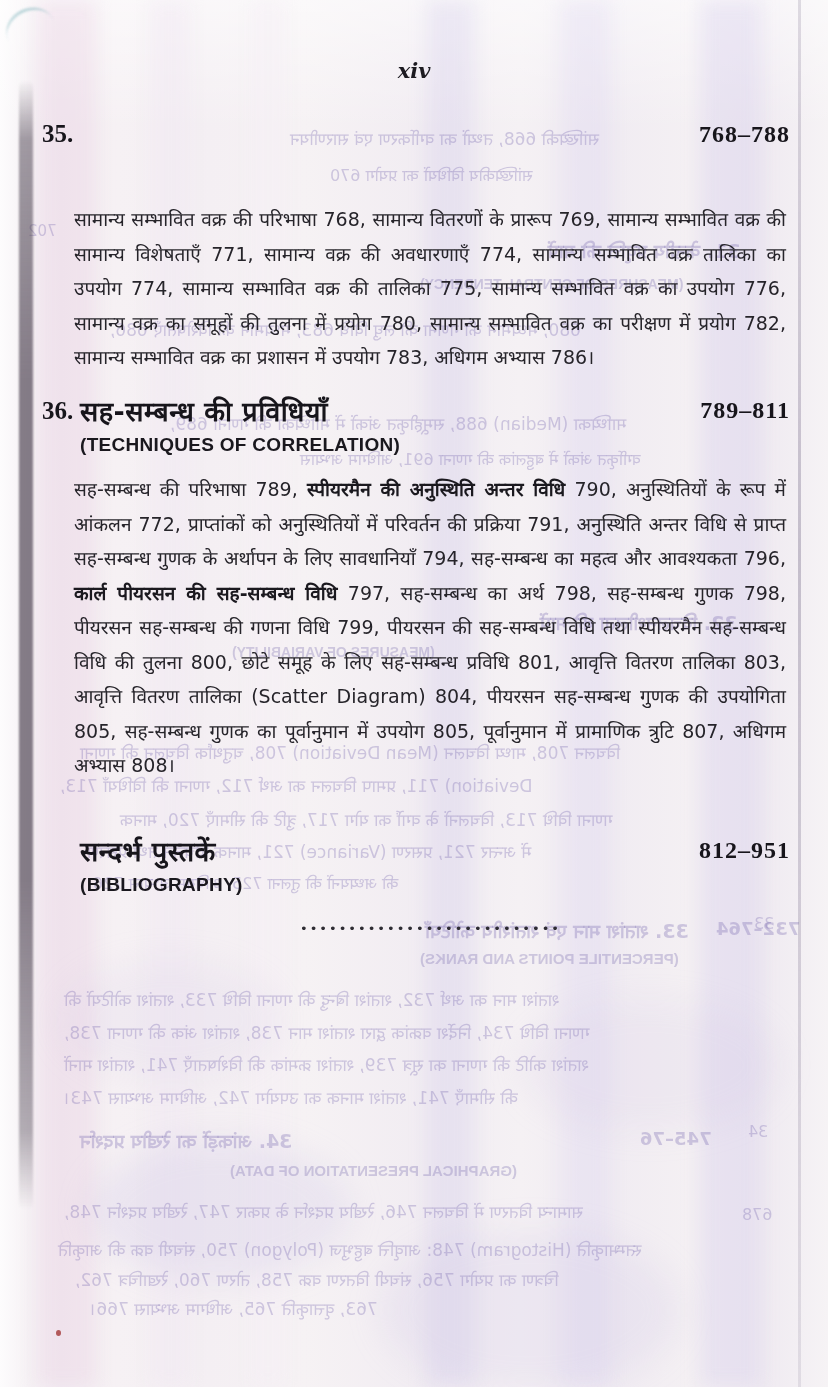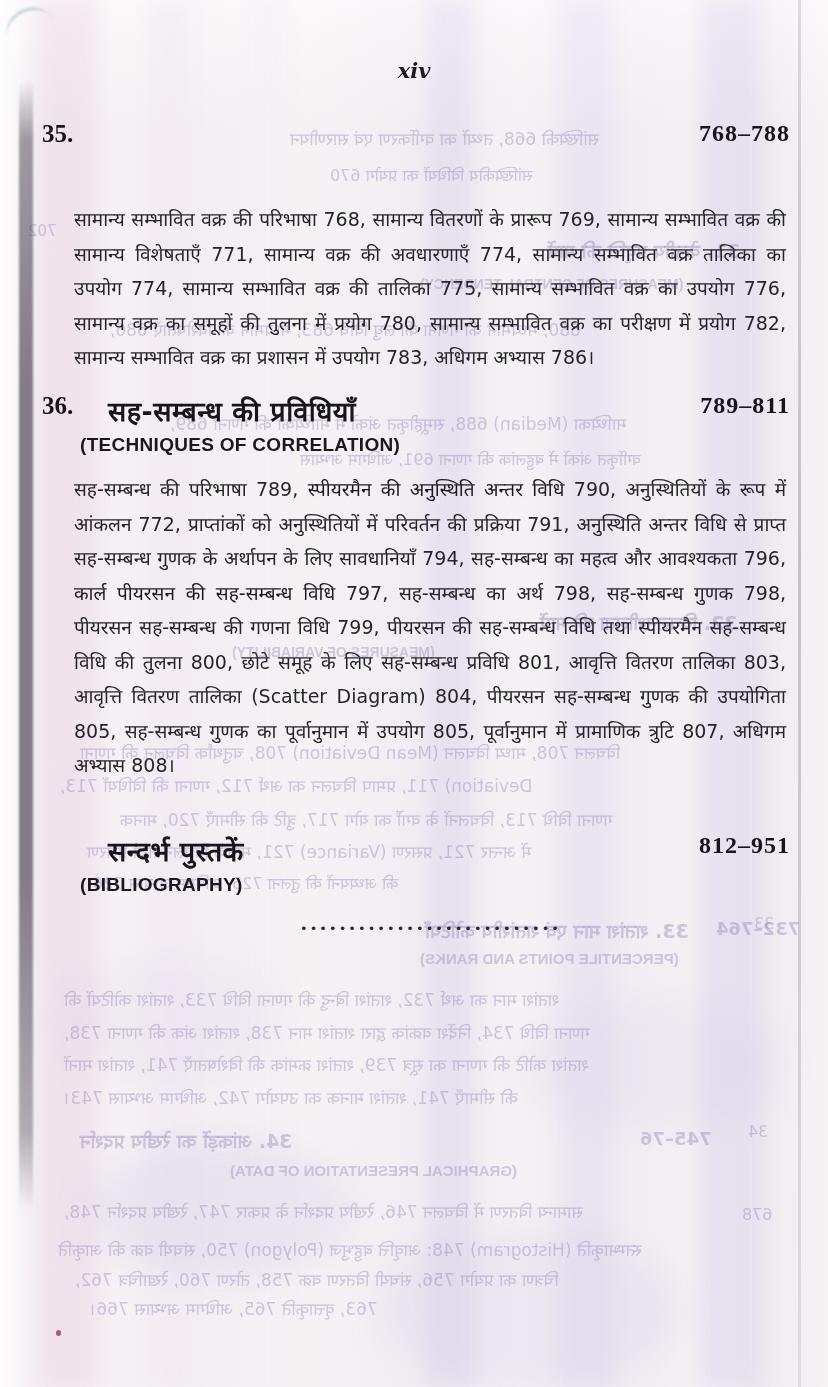--- a/index.html
+++ b/index.html
@@ -33,30 +33,30 @@
     background:linear-gradient(180deg,rgba(140,130,155,.25),rgba(140,130,155,.45) 40%,rgba(140,130,155,.18));
     filter:blur(.5px);}
   .corner-mark{position:absolute;left:6px;top:8px;width:50px;height:42px;
     border-top:3px solid rgba(90,160,170,.4);border-radius:50%;transform:rotate(-25deg);filter:blur(1px);}
   .speck{position:absolute;left:56px;top:1330px;width:5px;height:6px;background:#a23636;border-radius:50%;opacity:.8;}
 
   .folio{position:absolute;top:58px;left:0;right:0;text-align:center;
     font-family:"DejaVu Serif",serif;font-style:italic;font-weight:bold;font-size:21px;color:#1d1b21;}
 
   .entry{position:absolute;left:42px;right:38px;}
-  .entry-head{display:flex;align-items:flex-start;gap:28px;}
+  .entry-head{display:flex;align-items:center;}
   .num{flex:0 0 38px;font-weight:bold;font-size:25px;font-family:"Liberation Serif",serif;color:#17151b;}
   .title-hi{font-size:27px;font-weight:bold;color:#17151b;letter-spacing:.5px;}
   .pages{margin-left:auto;font-family:"Liberation Serif",serif;font-weight:bold;font-size:24px;
     letter-spacing:1px;color:#17151b;}
   .title-en{margin-left:38px;margin-top:5px;font-family:"Liberation Sans",sans-serif;
     font-weight:bold;font-size:19px;letter-spacing:.3px;color:#1a181e;}
   .body{position:absolute;left:74px;right:42px;margin:0;font-size:19px;line-height:34.5px;
     text-align:justify;color:#26242a;}
-  .body .b{font-weight:normal;color:#1b191f;margin-top:22px;}
+  .body .b{font-weight:bold;color:#1b191f;margin-top:22px;}
   .dots{position:absolute;top:921px;left:300px;width:200px;text-align:center;
     font-size:13px;letter-spacing:2px;color:#2e2c33;}
 
   .bleed{position:absolute;white-space:nowrap;transform:scaleX(-1);
     color:rgba(125,112,178,.34);filter:blur(.7px);}
   .bleed.en{font-family:"Liberation Sans",sans-serif;font-weight:bold;color:rgba(120,108,175,.32);}
   .bleed.hb{font-weight:bold;}
 </style>
 </head>
 <body>

